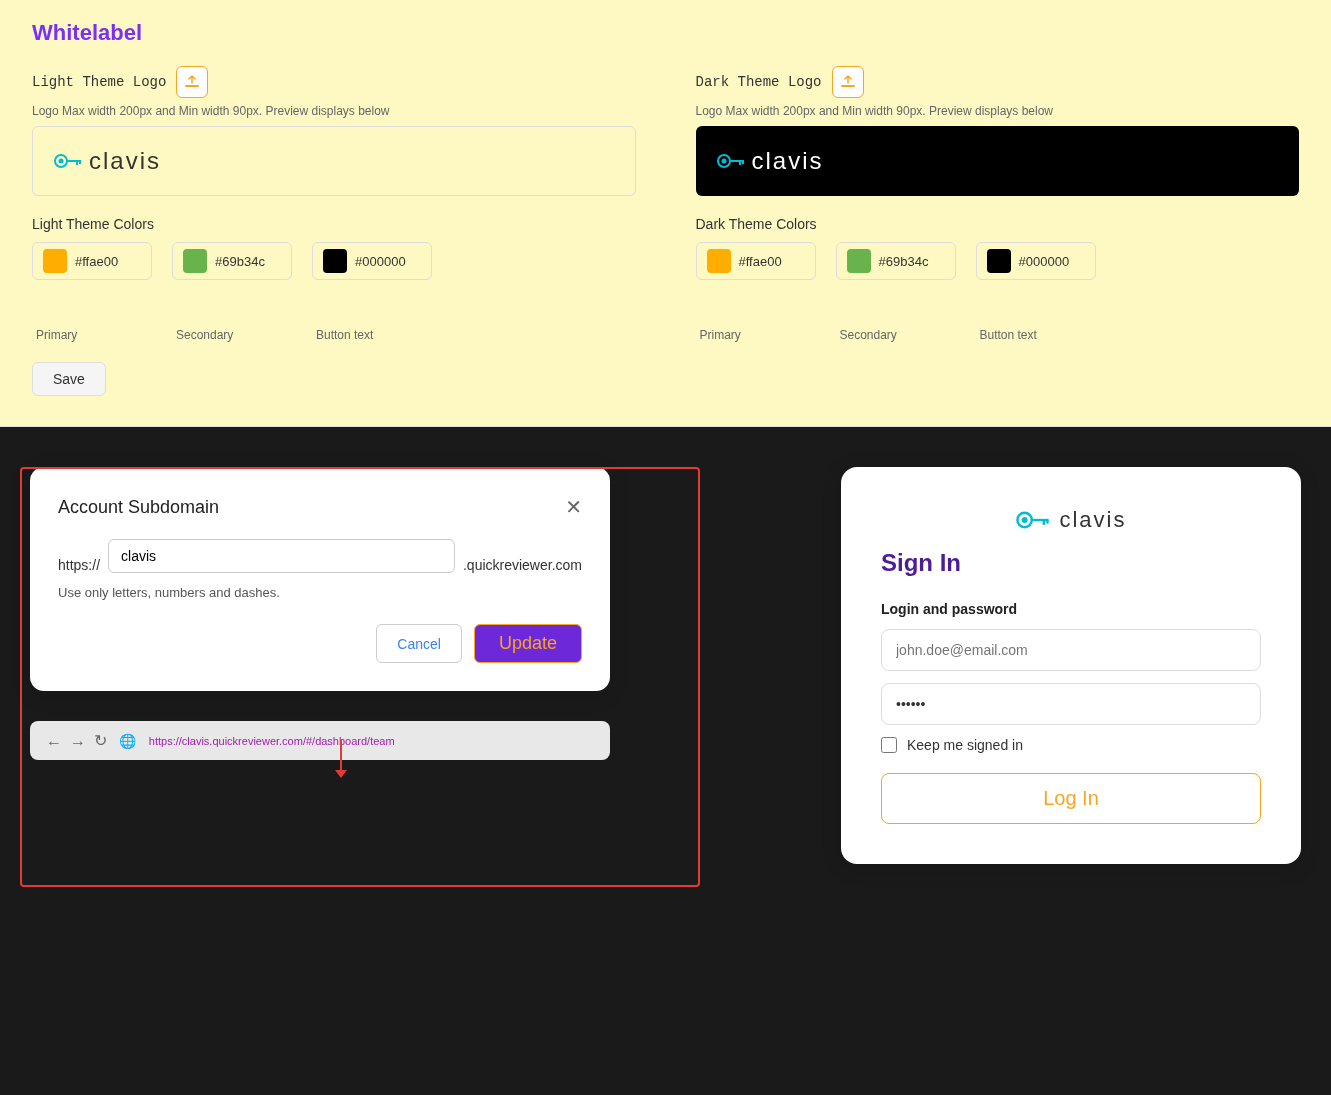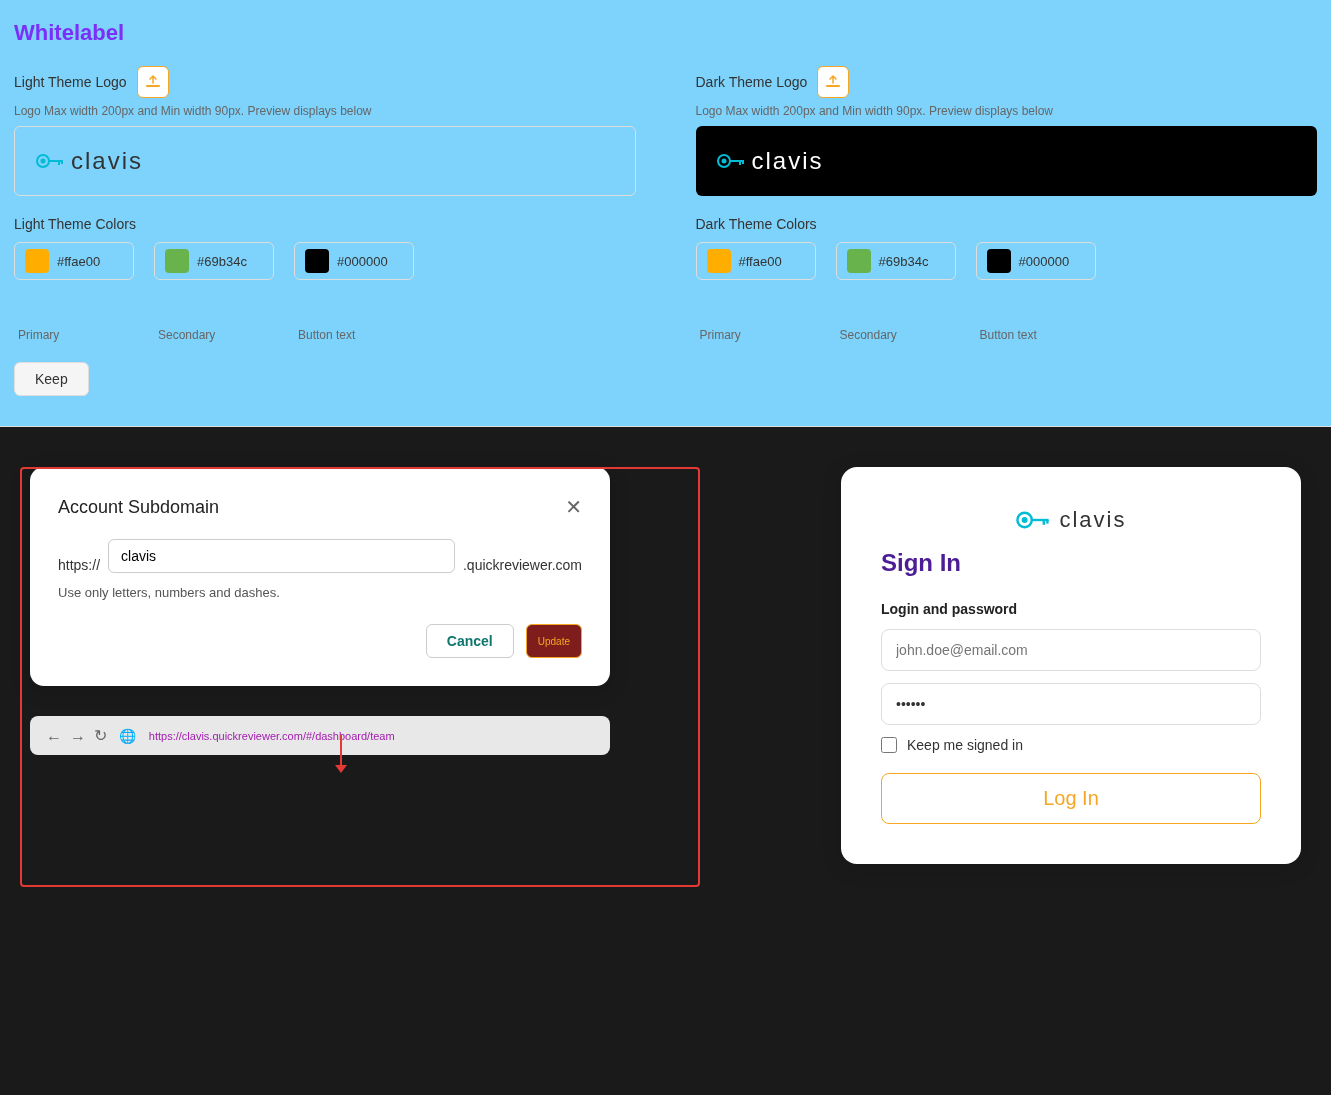--- a/index.html
+++ b/index.html
@@ -5,22 +5,22 @@
     * { box-sizing: border-box; margin: 0; padding: 0; }
     body {
       font-family: -apple-system, BlinkMacSystemFont, 'Segoe UI', sans-serif;
       background: #1a1a1a;
       width: 1331px;
       min-height: 1095px;
     }
 
     
     .top-section {
-      background: #7dd3fc;
-      padding: 20px 14px 30px;
+      background: #fef9c3;
+      padding: 20px 32px 30px;
       border-bottom: 1px solid #e0e0e0;
     }
     .page-title {
       font-size: 22px;
       font-weight: 600;
       color: #7b2ff7;
       margin-bottom: 20px;
     }
     .logo-row {
       display: flex;
@@ -28,20 +28,21 @@
       margin-bottom: 20px;
     }
     .logo-col {
       flex: 1;
     }
     .logo-label-row {
       display: flex;
       align-items: center;
       gap: 10px;
       margin-bottom: 6px;
+      font-family: Liberation Mono, monospace;
     }
     .logo-label {
       font-size: 14px;
       color: #333;
     }
     .upload-btn {
       width: 32px;
       height: 32px;
       border: 1.5px solid #f5a623;
       border-radius: 6px;
@@ -251,30 +252,29 @@
       display: flex;
       justify-content: flex-end;
       gap: 12px;
     }
     .btn-cancel {
       border: 1px solid #ccc;
       background: #fff;
       border-radius: 6px;
       padding: 8px 20px;
       font-size: 14px;
-      color: #0f766e;
-      cursor: pointer;
-      font-weight: bold;
+      color: #3b82f6;
+      cursor: pointer;
     }
     .btn-update {
       border: 1px solid #f5a623;
-      background: #7f1d1d;
-      border-radius: 6px;
-      padding: 8px 11px;
-      font-size: 10px;
+      background: #6d28d9;
+      border-radius: 6px;
+      padding: 8px 24px;
+      font-size: 18px;
       color: #f5a623;
       cursor: pointer;
       font-weight: 500;
     }
 
     .browser-bar {
       background: #e8e8e8;
       border-radius: 8px;
       padding: 10px 16px;
       display: flex;
@@ -490,21 +490,21 @@
           <div class="color-swatch-row">
             <div class="color-box" style="background:#000000;"></div>
             <span class="color-hex">#000000</span>
           </div>
           <span class="color-name">Button text</span>
         </div>
       </div>
     </div>
   </div>
 
-  <button class="save-btn">Keep</button>
+  <button class="save-btn">Save</button>
 </div>
 
 <div class="bottom-section">
 
   <div class="left-panel">
 
     <div class="red-box"></div>
     <div class="red-arrow"></div>
 
     <div class="modal">

